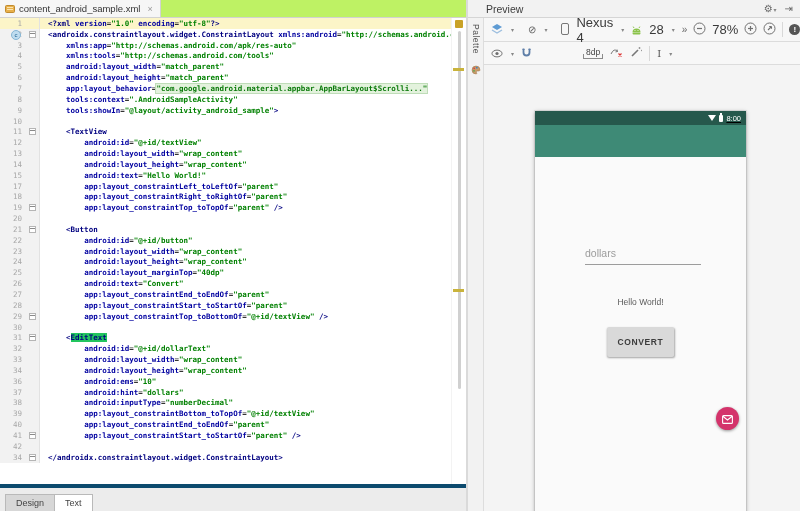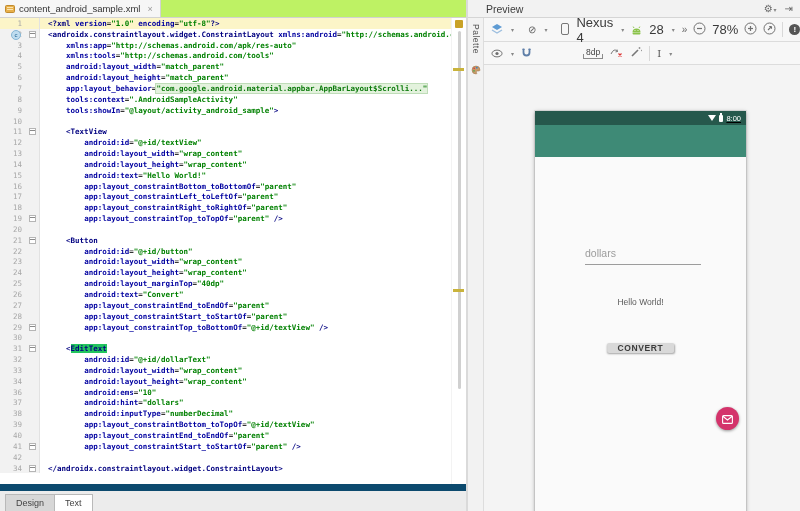--- a/index.html
+++ b/index.html
@@ -36,21 +36,21 @@
          font:6px/8px "Liberation Sans",sans-serif;text-align:center;}
   .fold{width:5px;height:5px;border:1px solid #B5B5B5;background:#fff;position:relative;}
   .fold::after{content:"";position:absolute;left:0;right:0;top:1px;border-top:1px solid #8A8A8A;}
 
   .inspections{position:absolute;top:2px;right:3px;width:8px;height:8px;background:#C9A227;border-radius:1px;z-index:6;}
   .stripe{position:absolute;top:0;right:0;width:14px;bottom:0;background:#FFFFFF;border-left:1px solid #F3F3F3;z-index:5;}
   .thumb{position:absolute;right:5px;top:13px;width:3px;height:358px;background:#D0D0D0;border-radius:2px;}
   .mark{position:absolute;left:1px;width:11px;height:3px;background:#C9B33C;}
   .m1{top:50px;} .m2{top:271px;}
 
-  .bottombar{height:27px;background:#ECECEC;border-top:7px solid #0c4a6e;display:flex;align-items:flex-end;padding-left:5px;box-sizing:border-box;}
+  .bottombar{height:27px;background:#ECECEC;border-top:4px solid #0c4a6e;display:flex;align-items:flex-end;padding-left:5px;box-sizing:border-box;}
   .btab{height:17px;display:flex;align-items:center;padding:0 10px;font-size:9px;color:#444;
         border:1px solid #B9B9B9;border-bottom:none;margin-right:-1px;box-sizing:border-box;}
   .btab.inactive{background:#D7D7D7;}
   .btab.active{background:#FFFFFF;}
 
   
   .preview-pane{flex:1;border-left:2px solid #DADADA;display:flex;flex-direction:column;background:#F7F7F7;min-width:0;justify-content:space-between;}
   .phead{height:17px;display:flex;align-items:center;padding:0 7px 0 18px;font-size:10.5px;color:#3C3C3C;
          border-bottom:1px solid #D5D5D5;background:#F2F2F2;gap:8px;}
   .phead .sp{flex:1;}
@@ -77,23 +77,23 @@
          box-shadow:0 1px 4px rgba(0,0,0,.35), 0 0 0 1px rgba(0,0,0,.06);text-decoration:underline;}
   .sbar{height:14px;background:#26584C;display:flex;align-items:center;justify-content:flex-end;gap:3px;padding:0 5px;}
   .stime{color:#fff;font-size:7.5px;}
   .wifi{width:0;height:0;border-left:4px solid transparent;border-right:4px solid transparent;border-top:6px solid #fff;}
   .batt{width:4px;height:7px;background:#fff;border-radius:1px;position:relative;}
   .batt::before{content:"";position:absolute;top:-1.5px;left:1px;width:2px;height:1.5px;background:#fff;}
   .abar{height:32px;background:#3E8A76;}
   .ed{position:absolute;left:50px;top:136px;width:116px;border-bottom:1.5px solid #9C9C9C;padding-bottom:5px;
       font-size:10.5px;color:#9C9C9C;}
   .hello{position:absolute;top:186px;left:0;right:0;text-align:center;font-size:8.5px;color:#5A5A5A;}
-  .convert{position:absolute;top:232px;left:50%;transform:translateX(-50%);background:#D9D9D9;border:none;border-radius:2px;
+  .convert{position:absolute;top:216px;left:50%;transform:translateX(-50%);background:#D9D9D9;border:none;border-radius:2px;
            box-shadow:0 1px 2px rgba(0,0,0,.35);font:bold 8.5px "Liberation Sans",sans-serif;color:#3C3C3C;
-           letter-spacing:.6px;padding:0 11px;}
+           letter-spacing:.6px;padding:10px 11px;}
   .fab{position:absolute;left:181px;top:296px;width:23px;height:23px;border-radius:50%;background:#D4336B;
        display:flex;align-items:center;justify-content:center;box-shadow:0 1px 3px rgba(0,0,0,.4);}
   .navbar{position:absolute;bottom:0;left:0;right:0;height:22px;background:#000;display:flex;align-items:center;
           justify-content:space-between;padding:0 25px;}
   .nav-i{color:#EDEDED;font-size:11px;line-height:1;}
   .nav-sq{font-size:9px;}
 </style>
 </head>
 <body>
 
@@ -124,21 +124,20 @@
           <div class="line"><span class="ln">6</span><span class="gut"></span><span class="code"><span class="tP">    </span><span class="tA">android:layout_height</span><span class="tP">=</span><span class="tV">"match_parent"</span></span></div>
           <div class="line"><span class="ln">7</span><span class="gut"></span><span class="code"><span class="tP">    </span><span class="tA">app:layout_behavior</span><span class="tP">=</span><span class="tF">"com.google.android.material.appbar.AppBarLayout$Scrolli..."</span></span></div>
           <div class="line"><span class="ln">8</span><span class="gut"></span><span class="code"><span class="tP">    </span><span class="tA">tools:context</span><span class="tP">=</span><span class="tV">".AndroidSampleActivity"</span></span></div>
           <div class="line"><span class="ln">9</span><span class="gut"></span><span class="code"><span class="tP">    </span><span class="tA">tools:showIn</span><span class="tP">=</span><span class="tV">"@layout/activity_android_sample"</span><span class="tT">&gt;</span></span></div>
           <div class="line"><span class="ln">10</span><span class="gut"></span><span class="code"></span></div>
           <div class="line"><span class="ln">11</span><span class="gut"><span class="fold"></span></span><span class="code"><span class="tP">    </span><span class="tT">&lt;TextView</span></span></div>
           <div class="line"><span class="ln">12</span><span class="gut"></span><span class="code"><span class="tP">        </span><span class="tA">android:id</span><span class="tP">=</span><span class="tV">"@+id/textView"</span></span></div>
           <div class="line"><span class="ln">13</span><span class="gut"></span><span class="code"><span class="tP">        </span><span class="tA">android:layout_width</span><span class="tP">=</span><span class="tV">"wrap_content"</span></span></div>
           <div class="line"><span class="ln">14</span><span class="gut"></span><span class="code"><span class="tP">        </span><span class="tA">android:layout_height</span><span class="tP">=</span><span class="tV">"wrap_content"</span></span></div>
           <div class="line"><span class="ln">15</span><span class="gut"></span><span class="code"><span class="tP">        </span><span class="tA">android:text</span><span class="tP">=</span><span class="tV">"Hello World!"</span></span></div>
-          <div class="line"><span class="ln">16</span><span class="gut"></span><span class="code"><span class="tP">        </span><span class="tA">app:layout_constraintBottom_toBottomOf</span><span class="tP">=</span><span class="tV">"parent"</span></span></div>
           <div class="line"><span class="ln">17</span><span class="gut"></span><span class="code"><span class="tP">        </span><span class="tA">app:layout_constraintLeft_toLeftOf</span><span class="tP">=</span><span class="tV">"parent"</span></span></div>
           <div class="line"><span class="ln">18</span><span class="gut"></span><span class="code"><span class="tP">        </span><span class="tA">app:layout_constraintRight_toRightOf</span><span class="tP">=</span><span class="tV">"parent"</span></span></div>
           <div class="line"><span class="ln">19</span><span class="gut"><span class="fold"></span></span><span class="code"><span class="tP">        </span><span class="tA">app:layout_constraintTop_toTopOf</span><span class="tP">=</span><span class="tV">"parent"</span><span class="tT"> /&gt;</span></span></div>
           <div class="line"><span class="ln">20</span><span class="gut"></span><span class="code"></span></div>
           <div class="line"><span class="ln">21</span><span class="gut"><span class="fold"></span></span><span class="code"><span class="tP">    </span><span class="tT">&lt;Button</span></span></div>
           <div class="line"><span class="ln">22</span><span class="gut"></span><span class="code"><span class="tP">        </span><span class="tA">android:id</span><span class="tP">=</span><span class="tV">"@+id/button"</span></span></div>
           <div class="line"><span class="ln">23</span><span class="gut"></span><span class="code"><span class="tP">        </span><span class="tA">android:layout_width</span><span class="tP">=</span><span class="tV">"wrap_content"</span></span></div>
           <div class="line"><span class="ln">24</span><span class="gut"></span><span class="code"><span class="tP">        </span><span class="tA">android:layout_height</span><span class="tP">=</span><span class="tV">"wrap_content"</span></span></div>
           <div class="line"><span class="ln">25</span><span class="gut"></span><span class="code"><span class="tP">        </span><span class="tA">android:layout_marginTop</span><span class="tP">=</span><span class="tV">"40dp"</span></span></div>
           <div class="line"><span class="ln">26</span><span class="gut"></span><span class="code"><span class="tP">        </span><span class="tA">android:text</span><span class="tP">=</span><span class="tV">"Convert"</span></span></div>

